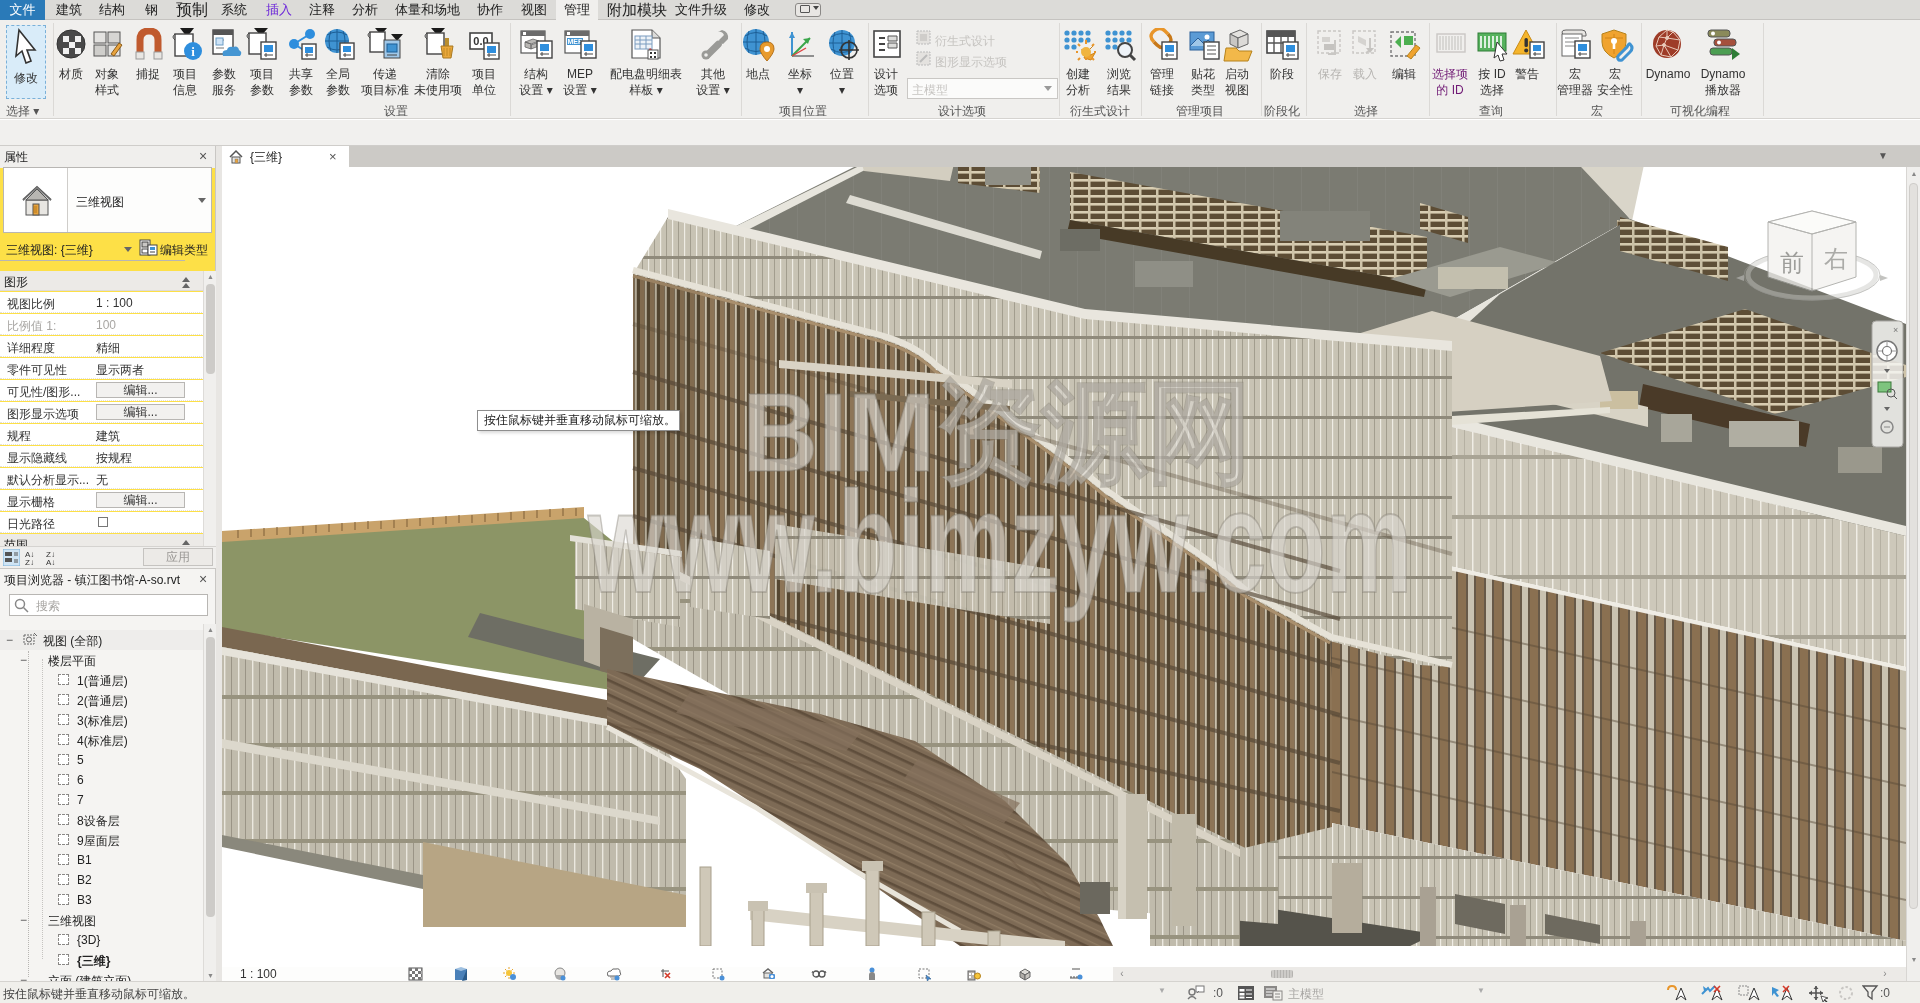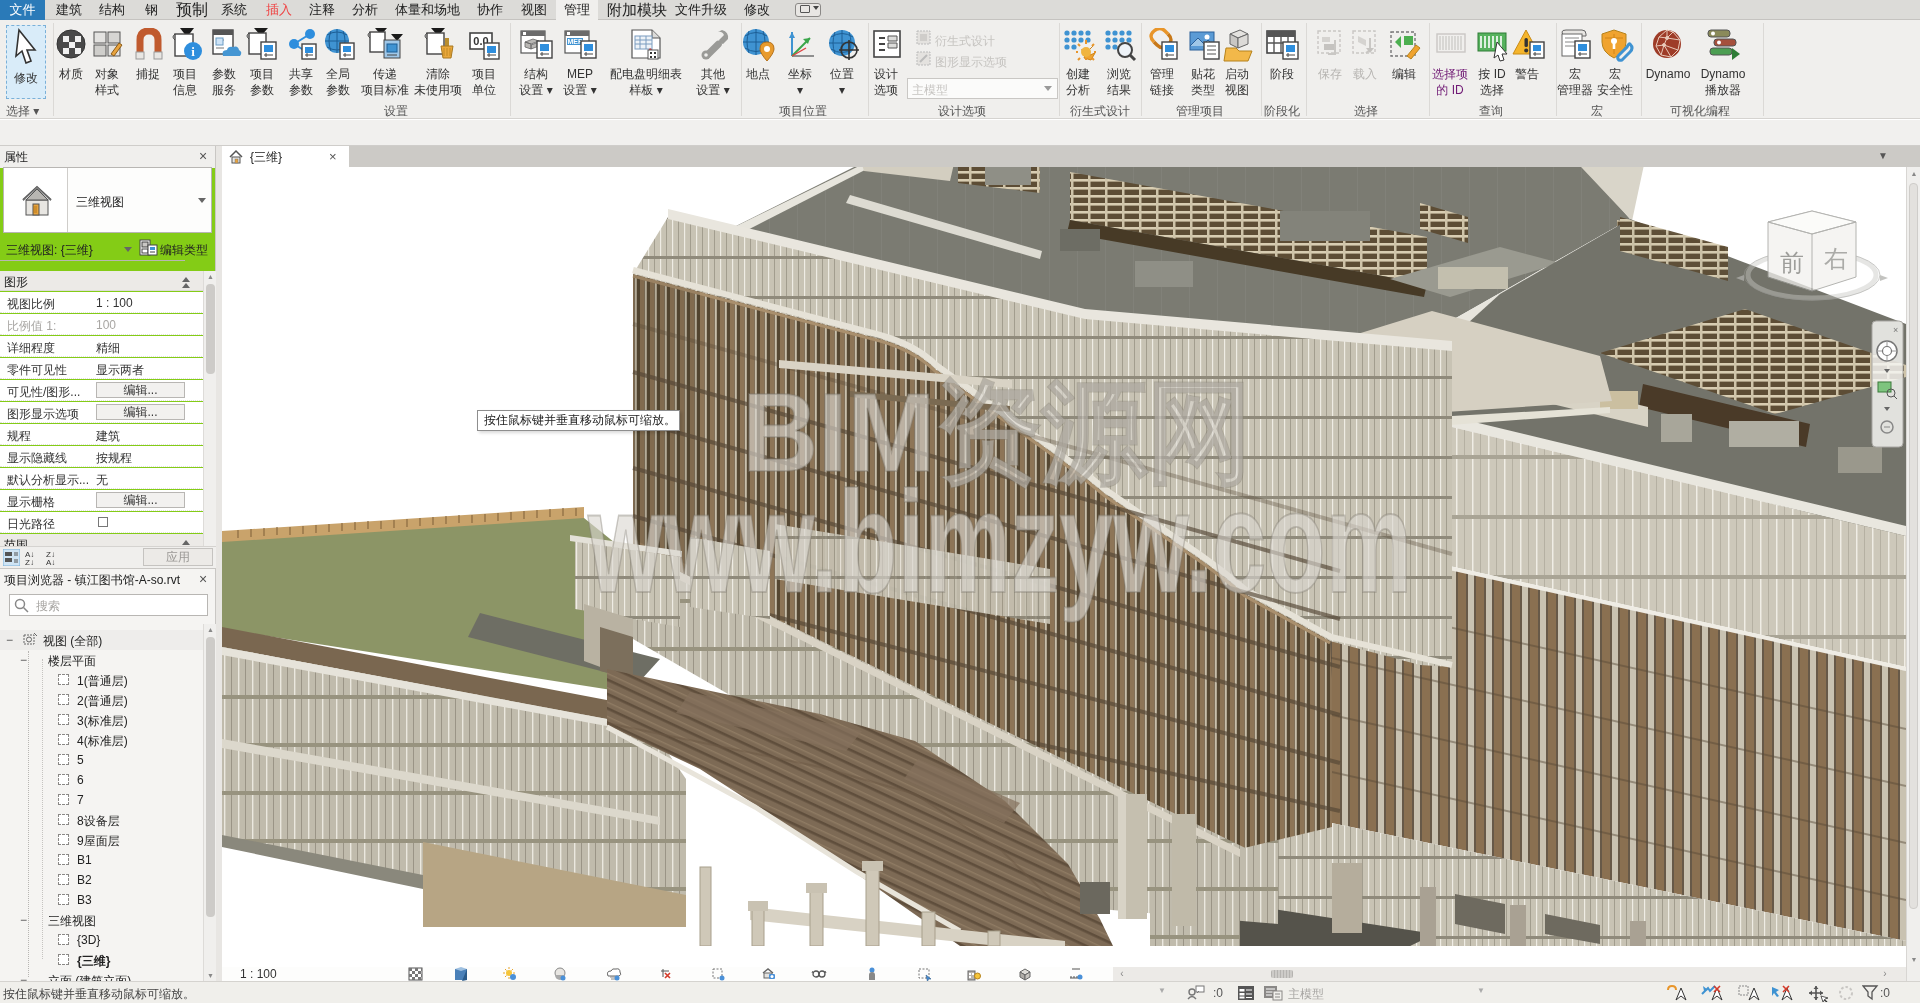--- a/index.html
+++ b/index.html
@@ -7,21 +7,21 @@
 #tabbar{position:absolute;left:0;top:0;width:1920px;height:20px;background:#dcdbd8;border-bottom:1px solid #c5c3c0}
 #filetab{position:absolute;left:0;top:0;width:45px;height:20px;background:#2a7ab8;color:#fff;font-size:13px;line-height:20px;text-align:center}
 #activetab{position:absolute;left:556px;top:0;width:42px;height:20px;background:#f0efed;line-height:20px;font-size:13px;text-align:center;color:#222}
 
 #ribbon{position:absolute;left:0;top:20px;width:1920px;height:99px;background:#f0efed;border-bottom:1px solid #d5d3d0}
 .rsep{position:absolute;top:3px;height:93px;width:1px;background:#dbd9d6}
 .glabel{position:absolute;top:83px;height:16px;font-size:12px;color:#555;text-align:center;line-height:16px;white-space:nowrap}
 
 #strip{position:absolute;left:0;top:120px;width:1920px;height:26px;background:#f1f0ee;border-bottom:1px solid #cfcdca}
 
-#props{position:absolute;left:0;top:146px;width:216px;height:422px;background:#84cc16;border-right:1px solid #c9c7c4;font-size:12px;color:#333}
+#props{position:absolute;left:0;top:146px;width:216px;height:422px;background:#fde047;border-right:1px solid #c9c7c4;font-size:12px;color:#333}
 #browser{position:absolute;left:0;top:568px;width:216px;height:413px;background:#f5f4f2;border-right:1px solid #c9c7c4;border-top:1px solid #c9c7c4;font-size:12px;color:#333}
 #leftdivider{position:absolute;left:216px;top:146px;width:6px;height:835px;background:#e8e6e3}
 .ptitle{position:absolute;left:0;top:0;width:100%;height:22px;line-height:22px;font-size:12px;color:#222;padding-left:4px;background:#f0efed}
 .closex{position:absolute;right:4px;top:4px;width:12px;height:12px;color:#555;font-size:14px;line-height:12px}
 .prow{position:absolute;left:0;width:204px;height:21px;border-bottom:1px dotted #e2e0dd;background:#fff}
 .plab{position:absolute;left:7px;top:4px;color:#333;white-space:nowrap;overflow:hidden}
 .pval{position:absolute;left:96px;top:4px;color:#333;white-space:nowrap}
 .pbtn{position:absolute;left:96px;top:2px;width:89px;height:16px;background:#f2f1ef;border:1px solid #b8b6b3;text-align:center;line-height:14px;font-size:12px;color:#333}
 .psec{position:absolute;left:0;width:204px;height:20px;background:#eceae7;border-bottom:1px solid #dddbd8;color:#222}
 
@@ -45,21 +45,21 @@
 <body>
 
 <div id="tabbar"></div>
 <div id="activetab">管理</div>
 <div id="filetab">文件</div>
 <div class="tab" style="position:absolute;top:0;height:20px;line-height:20px;font-size:13px;color:#222;left:56px">建筑</div>
 <div class="tab" style="position:absolute;top:0;height:20px;line-height:20px;font-size:13px;color:#222;left:99px">结构</div>
 <div class="tab" style="position:absolute;top:0;height:20px;line-height:20px;font-size:13px;color:#222;left:145px">钢</div>
 <div class="tab" style="position:absolute;top:0;height:20px;line-height:20px;font-size:16px;color:#222;left:176px">预制</div>
 <div class="tab" style="position:absolute;top:0;height:22px;line-height:20px;font-size:13px;color:#222;left:221px">系统</div>
-<div class="tab" style="position:absolute;top:0;height:28px;line-height:20px;font-size:13px;color:#ef4444;left:266px">插入</div>
+<div class="tab" style="position:absolute;top:0;height:28px;line-height:20px;font-size:13px;color:#6d28d9;left:266px">插入</div>
 <div class="tab" style="position:absolute;top:0;height:20px;line-height:20px;font-size:13px;color:#222;left:309px">注释</div>
 <div class="tab" style="position:absolute;top:0;height:20px;line-height:20px;font-size:13px;color:#222;left:352px">分析</div>
 <div class="tab" style="position:absolute;top:0;height:20px;line-height:20px;font-size:13px;color:#222;left:395px">体量和场地</div>
 <div class="tab" style="position:absolute;top:0;height:20px;line-height:20px;font-size:13px;color:#222;left:477px">协作</div>
 <div class="tab" style="position:absolute;top:0;height:20px;line-height:20px;font-size:13px;color:#222;left:521px">视图</div>
 <div class="tab" style="position:absolute;top:0;height:20px;line-height:20px;font-size:15px;color:#222;left:607px">附加模块</div>
 <div class="tab" style="position:absolute;top:0;height:16px;line-height:20px;font-size:13px;color:#222;left:675px">文件升级</div>
 <div class="tab" style="position:absolute;top:0;height:20px;line-height:20px;font-size:13px;color:#222;left:744px">修改</div>
 <div style="position:absolute;left:795px;top:3px;width:26px;height:14px;border:1px solid #8a8886;border-radius:3px;background:#e8e6e3"></div>
 <div style="position:absolute;left:800px;top:5px;width:10px;height:8px;border:1px solid #555;border-radius:1px"></div>

